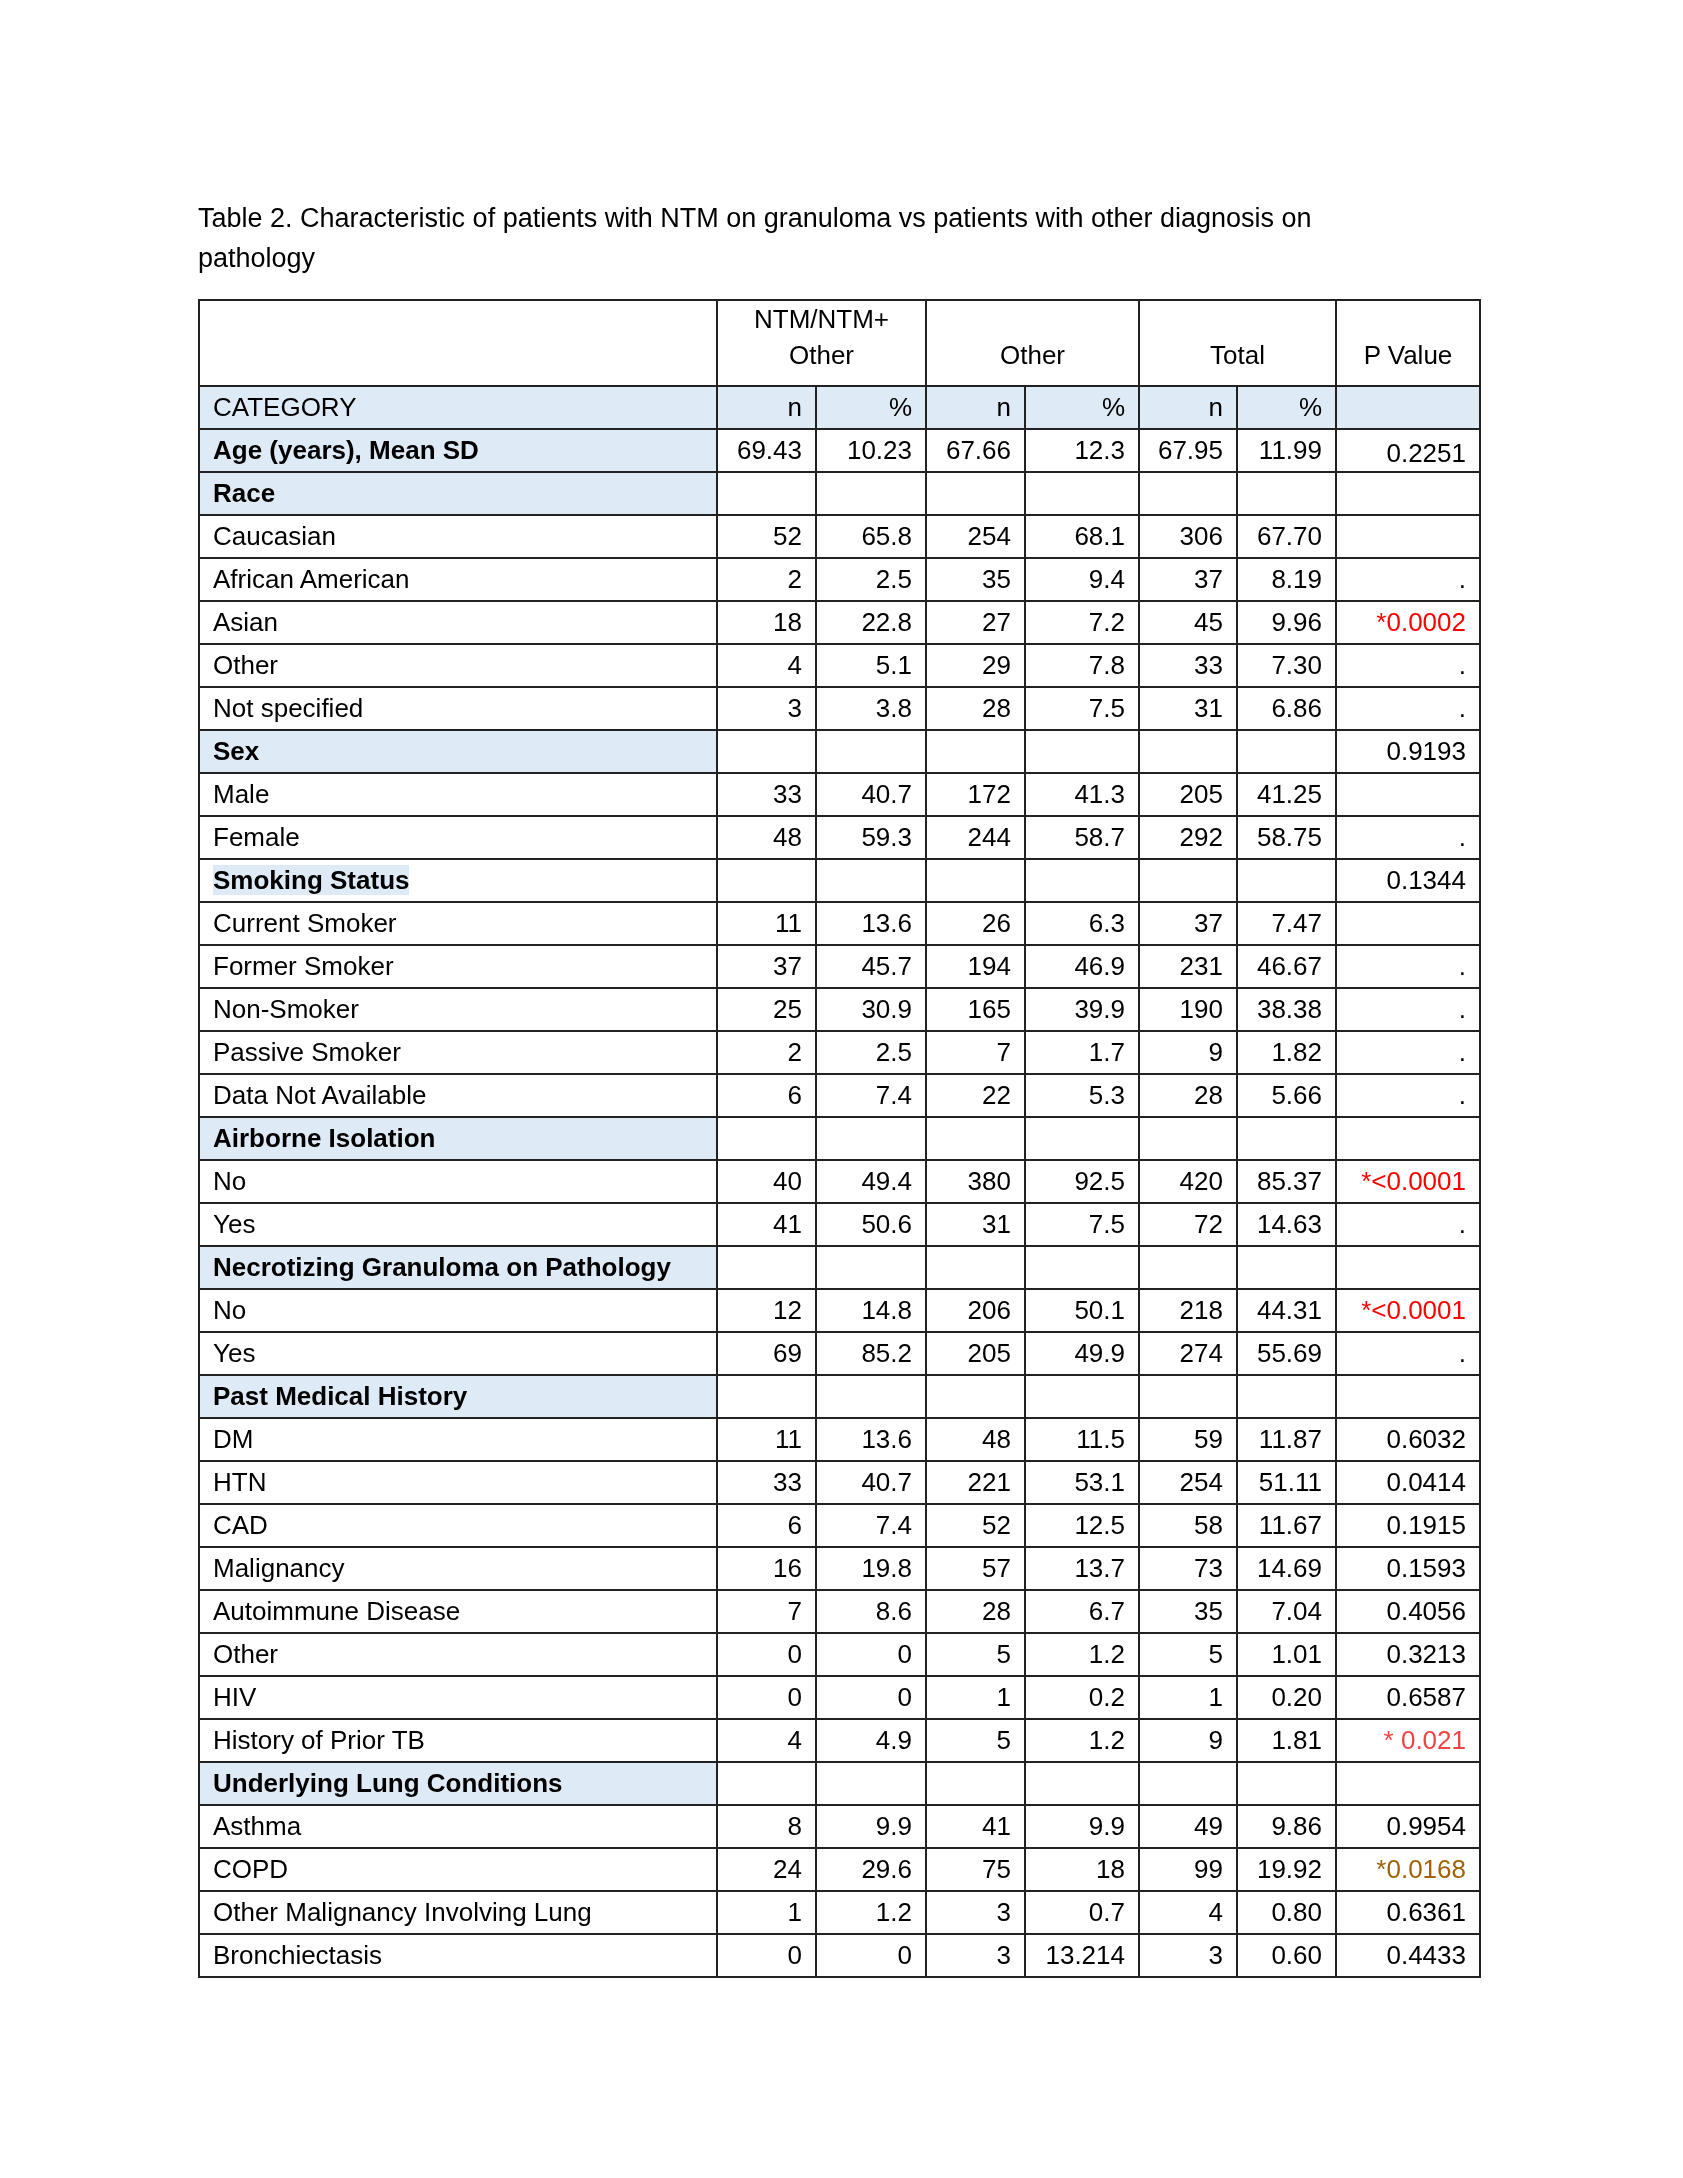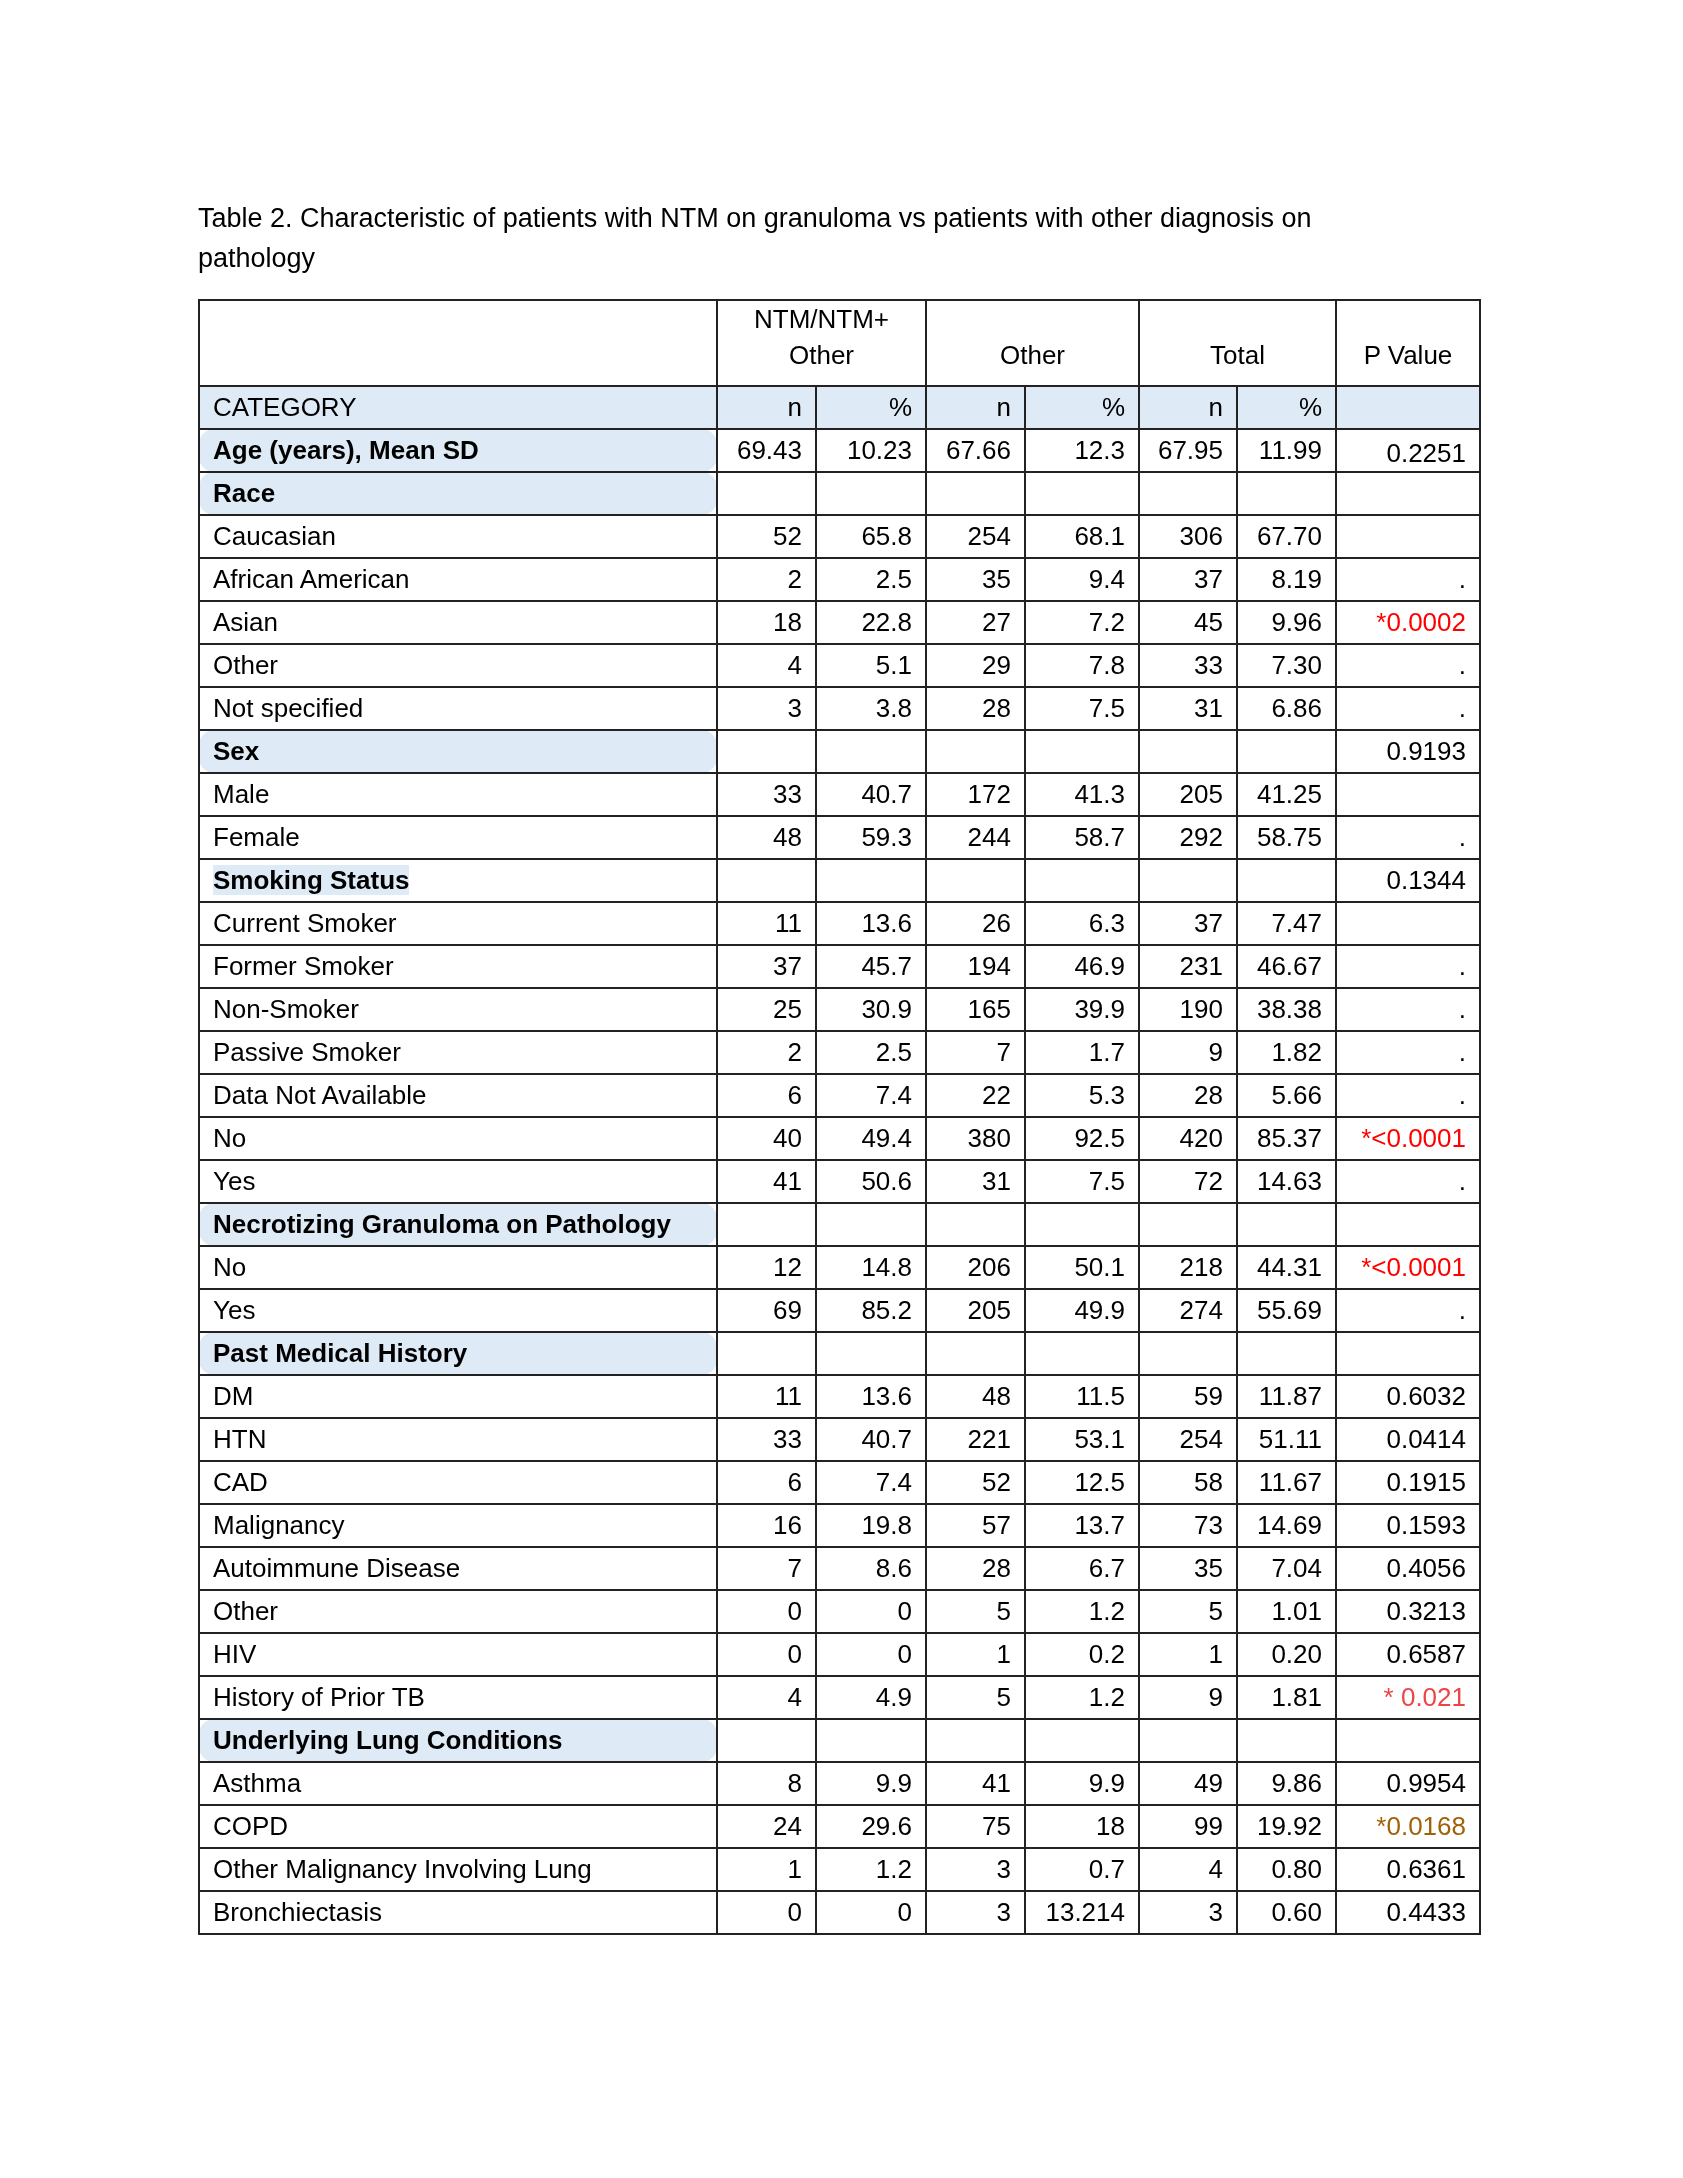--- a/index.html
+++ b/index.html
@@ -17,21 +17,21 @@
   col.c-n2 { width: 99px; }
   col.c-p2 { width: 114px; }
   col.c-n3 { width: 98px; }
   col.c-p3 { width: 99px; }
   col.c-pv { width: 144px; }
   tr.head-row td { height: 76px; line-height: 36px; text-align: center; vertical-align: bottom; padding-bottom: 12px; }
   tr.sub-row td { height: 43px; background: #deeaf6; text-align: right; }
   tr.sub-row td.label { text-align: left; }
   td.num { text-align: right; }
   td.label { text-align: left; }
-  tr.section td.label { font-weight: bold; border-radius: 15px; }
+  tr.section td.label { font-weight: bold; }
   tr.section td.label.shaded { background: #deeaf6; }
   tr.section td.label span.hl { background: #deeaf6; }
   td.pval { text-align: right; }
   td.pval.sig { color: #ff0000; }
   td.pval.low { vertical-align: bottom; line-height: 36px; }
 </style>
 </head>
 <body>
 
 <div class="title">Table 2.  Characteristic of patients with NTM on granuloma vs patients with other diagnosis on pathology</div>
@@ -218,20 +218,30 @@
       <tr class="item">
         <td class="label">Data Not Available</td>
         <td class="num">6</td>
         <td class="num">7.4</td>
         <td class="num">22</td>
         <td class="num">5.3</td>
         <td class="num">28</td>
         <td class="num">5.66</td>
         <td class="pval">.</td>
       </tr>
+      <tr class="section">
+        <td class="label shaded">Airborne Isolation</td>
+        <td class="num"></td>
+        <td class="num"></td>
+        <td class="num"></td>
+        <td class="num"></td>
+        <td class="num"></td>
+        <td class="num"></td>
+        <td class="pval"></td>
+      </tr>
       <tr class="item">
         <td class="label">No</td>
         <td class="num">40</td>
         <td class="num">49.4</td>
         <td class="num">380</td>
         <td class="num">92.5</td>
         <td class="num">420</td>
         <td class="num">85.37</td>
         <td class="pval sig" style="color: rgb(255, 0, 0);">*&lt;0.0001</td>
       </tr>

